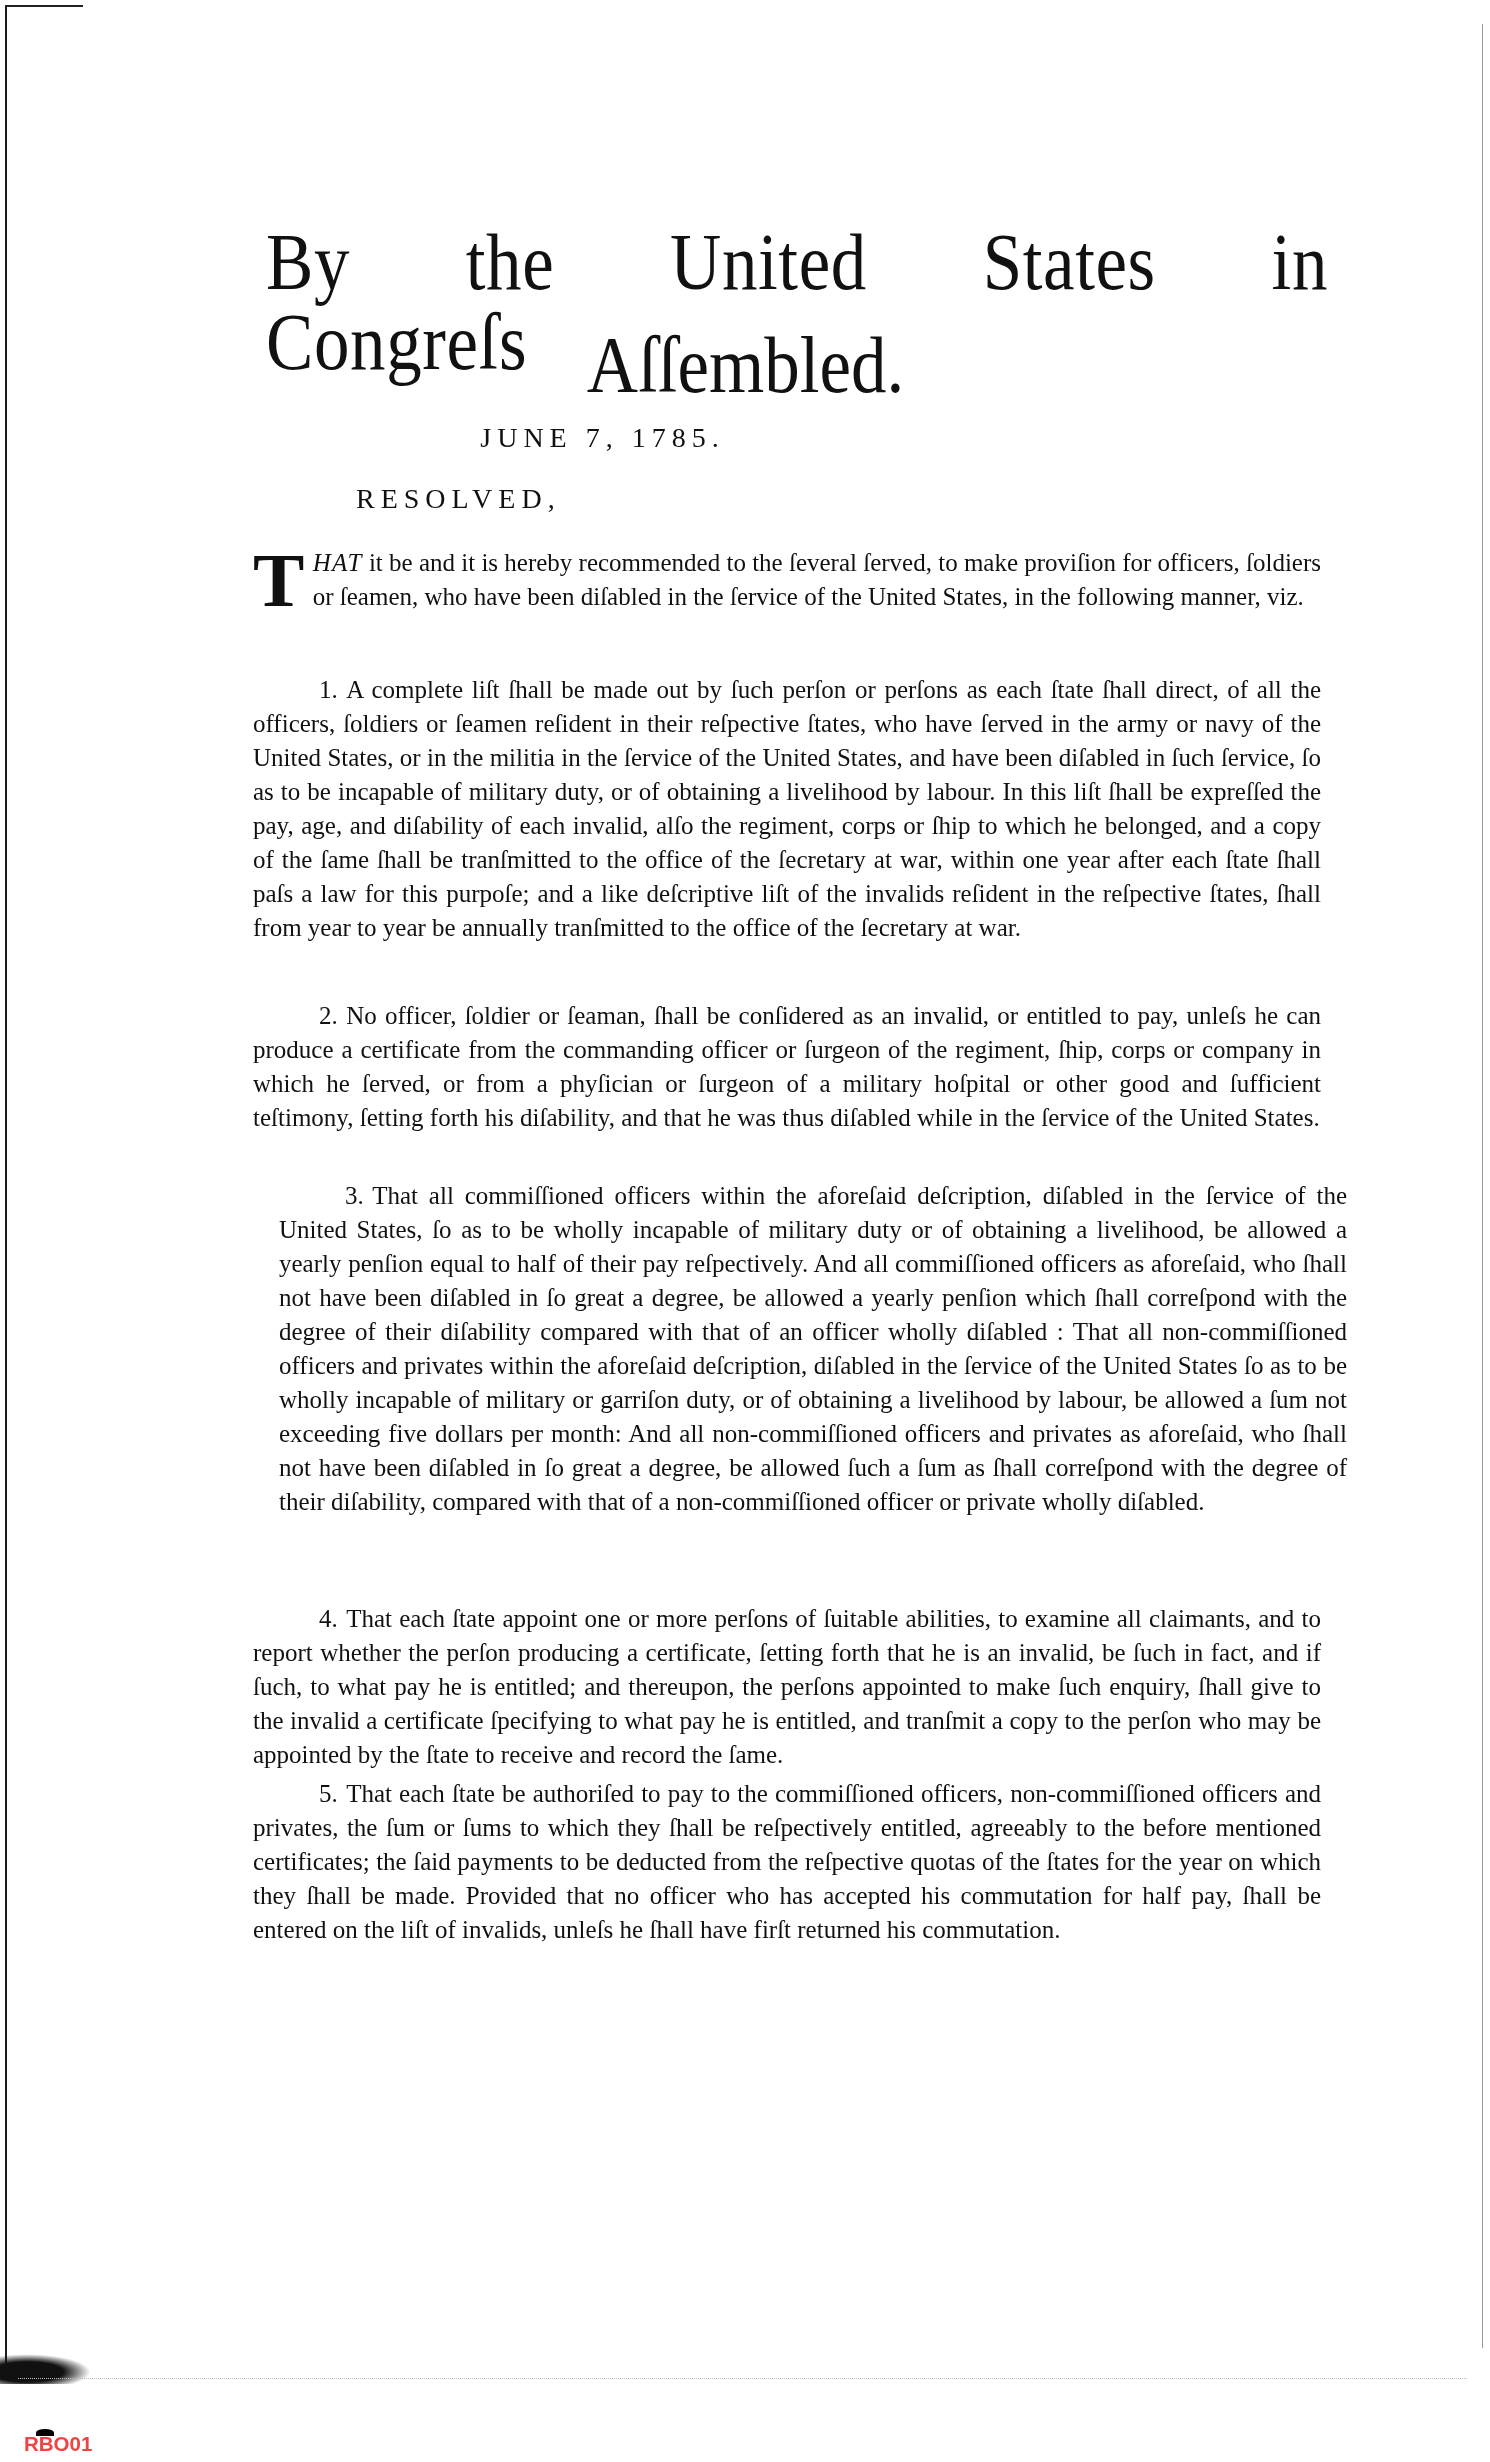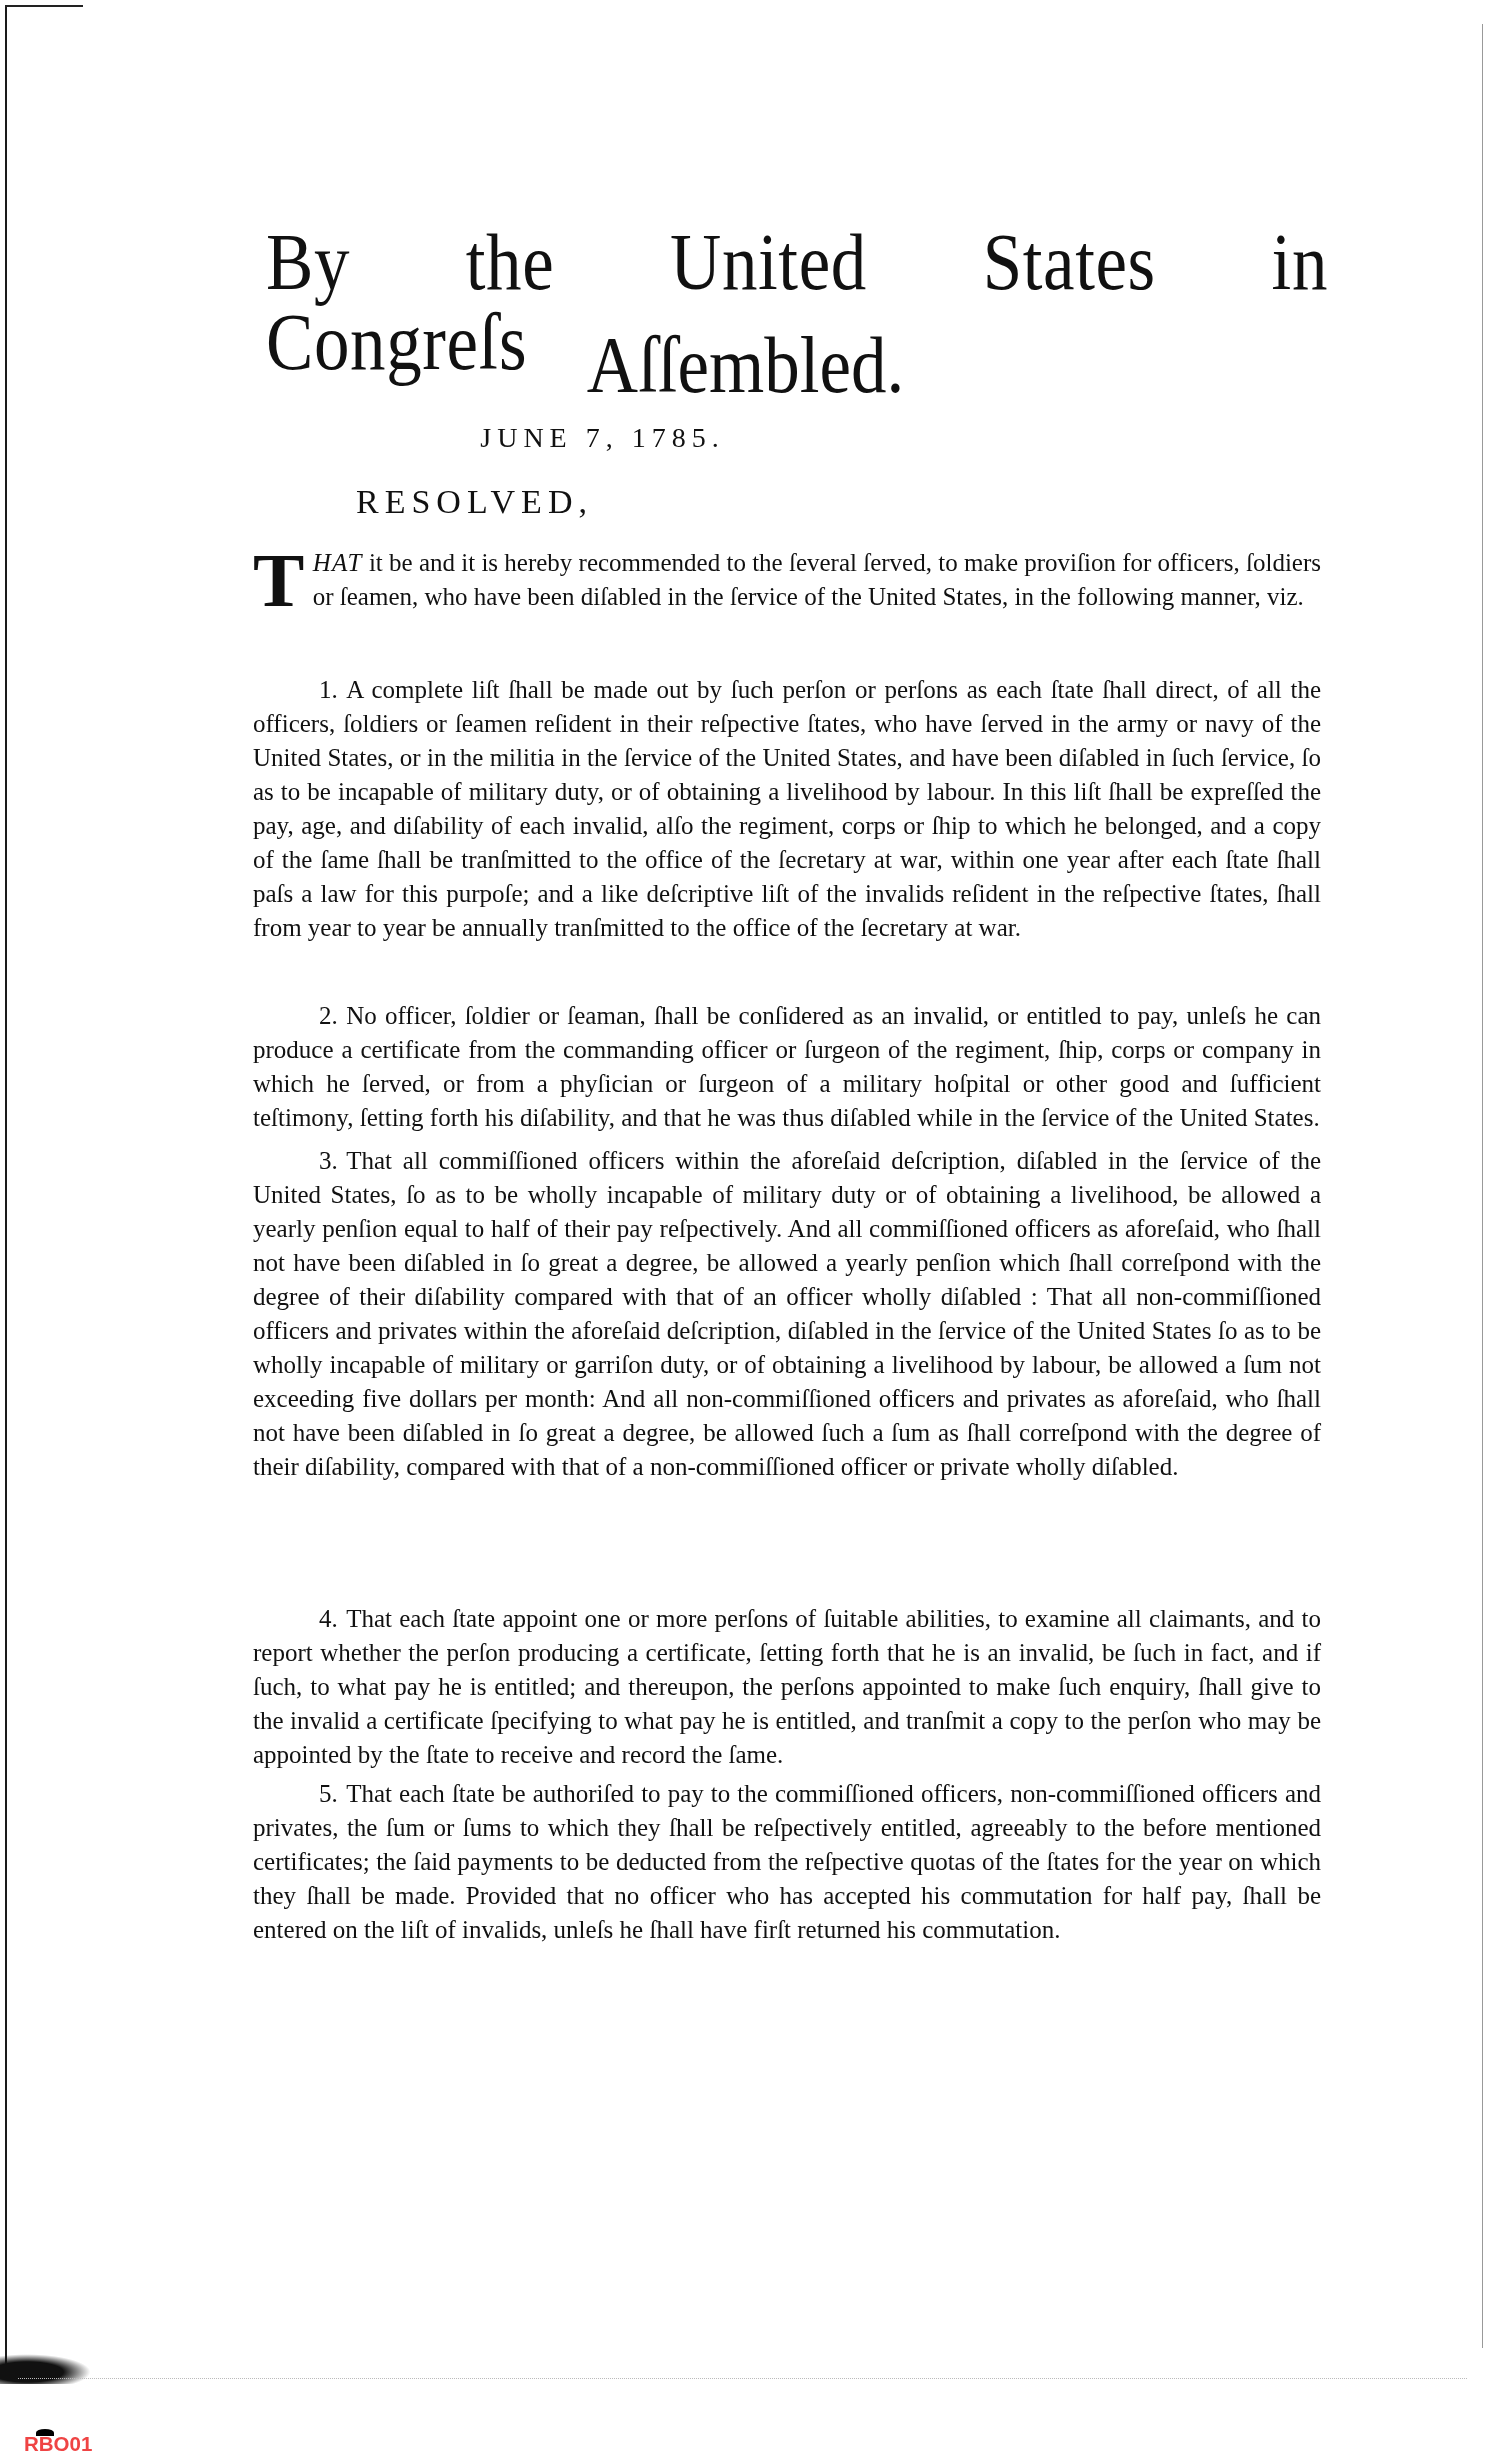--- a/index.html
+++ b/index.html
@@ -36,36 +36,36 @@
     .title-line2 {
       position: absolute; top: 326px; left: 0; width: 1491px; text-align: center;
       font-size: 71px; line-height: 1; transform: scaleY(1.12); transform-origin: top center;
     }
     .date {
       position: absolute; top: 422px; left: 0; width: 1205px; text-align: center;
       font-size: 28px; letter-spacing: 6px;
     }
     .resolved {
       position: absolute; top: 483px; left: 356px;
-      font-size: 34px; letter-spacing: 6px;
+      font-size: 28px; letter-spacing: 6px;
     }
     .body-text {
       position: absolute; left: 253px; width: 1068px;
       font-size: 25px; line-height: 34px; text-align: justify;
     }
     .intro { top: 546px; }
     .intro .dropcap {
       float: left; font-size: 77px; line-height: 60px; margin: 3.6px 8.4px 0 0;
       font-weight: bold;
     }
     .intro .lead-caps { letter-spacing: 1.2px; font-style: italic; }
     .para { text-indent: 66px; margin: 0; }
     .p1 { top: 673px; }
     .p2 { top: 999px; }
-    .p3 { top: 1144px; }
+    .p3 { top: 1179px; margin-left: 26px; }
     .p4 { top: 1602px; }
     .p5 { top: 1777px; }
     .para-num { margin-right: 8.4px; }
     .footer-code {
       position: absolute; left: 24px; top: 2432px;
       font-family: "Liberation Sans", "DejaVu Sans", sans-serif;
       font-weight: bold; font-size: 20.5px; color: #ef4444;
     }
     .footer-code-mark {
       position: absolute; left: 36px; top: 2429px; width: 18px; height: 7.2px;

